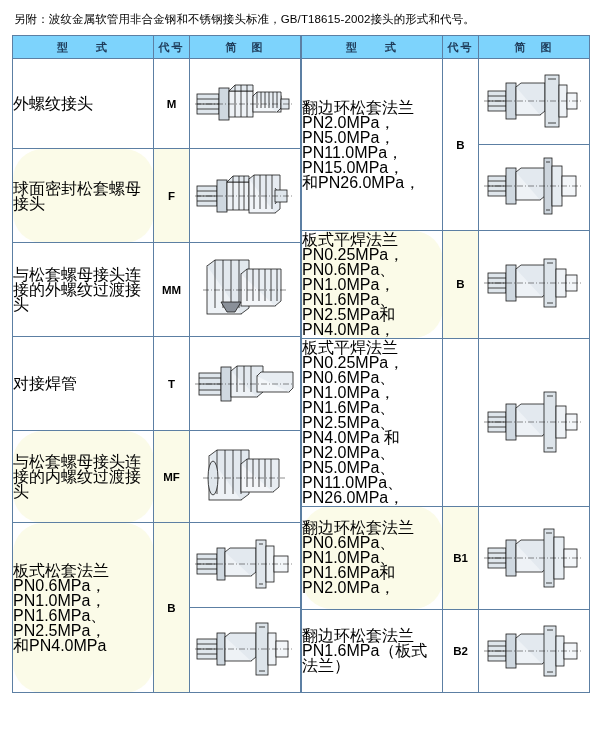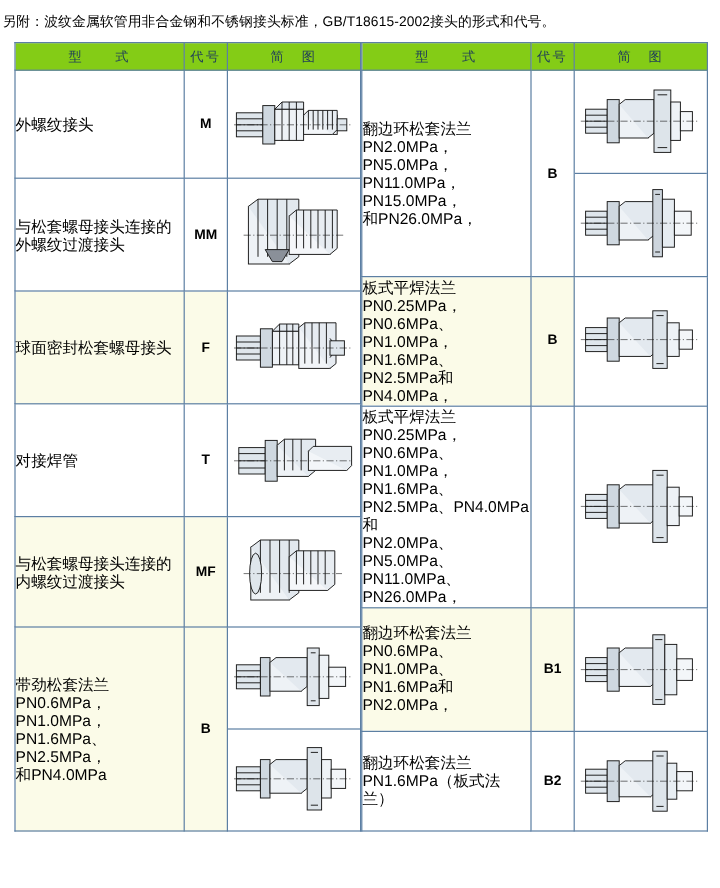--- a/index.html
+++ b/index.html
@@ -18,21 +18,21 @@
   .page {
     width: 600px;
     height: 740px;
     position: relative;
     box-sizing: border-box;
     padding: 0;
   }
   .doc-title {
     font-size: 11.5px;
     line-height: 14px;
-    padding: 12px 14px 9px 2px;
+    padding: 12px 14px 9px 14px;
     color: #000;
     letter-spacing: 0.1px;
   }
   .tables-wrap {
     display: flex;
     flex-direction: row;
     padding: 0 12px;
     gap: 0;
   }
   table.spec {
@@ -41,36 +41,37 @@
     border: 1px solid #5c7fa3;
   }
   table.left-table { width: 287px; }
   table.right-table { width: 287px; border-left: none; }
   table.spec th, table.spec td {
     border: 1px solid #5c7fa3;
     vertical-align: middle;
     padding: 0;
   }
   thead th {
-    background: #84cc16;
+    background: #7dd3fc;
     height: 22px;
     font-size: 11px;
-    font-weight: normal;
+    font-weight: bold;
     color: #1f3c5a;
     letter-spacing: 2px;
   }
   .col-type { width: 140px; }
   .col-code { width: 35px; }
   .col-fig  { width: 110px; }
 
   td.type-cell {
-    font-size: 13px;
+    font-size: 16px;
     line-height: 15px;
     padding: 6px 7px;
     color: #000;
+    border-radius: 30px;
   }
   td.code-cell {
     text-align: center;
     font-size: 11.5px;
     font-weight: bold;
   }
   td.fig-cell {
     text-align: center;
     background: #fff;
     padding: 2px 0;
@@ -128,49 +129,20 @@
                 <line x1="84" y1="24" x2="84" y2="40"></line>
                 <rect x="88" y="31" width="8" height="10" fill="#dfe6ec"></rect>
                 <line x1="2" y1="36" x2="100" y2="36" stroke-dasharray="6 2 1 2" stroke-width="0.5"></line>
               </g>
             </svg>
             </span>
           </td>
         </tr>
 
         <tr style="height:94px">
-          <td class="type-cell white" style="white-space:pre-line">与松套螺母接头连接的外螺纹过渡接头</td>
-          <td class="code-cell white">MM</td>
-          <td class="fig-cell">
-            <span>
-            <svg width="104" height="76" viewBox="0 0 104 76">
-              <g fill="none" stroke="#1a1a1a" stroke-width="0.8">
-                <rect x="14" y="14" width="34" height="48" fill="#eef2f6"></rect>
-                <path d="M14 14 l8 -6 l34 0 l0 48 l-8 6" fill="#e2e8ee"></path>
-                <line x1="22" y1="8" x2="22" y2="56"></line>
-                <line x1="30" y1="8" x2="30" y2="56"></line>
-                <line x1="38" y1="8" x2="38" y2="56"></line>
-                <line x1="46" y1="8" x2="46" y2="56"></line>
-                <rect x="48" y="22" width="34" height="32" fill="#f4f6f9"></rect>
-                <path d="M48 22 l6 -5 l34 0 l0 32 l-6 5" fill="#e8edf2"></path>
-                <line x1="54" y1="17" x2="54" y2="49"></line>
-                <line x1="60" y1="17" x2="60" y2="49"></line>
-                <line x1="66" y1="17" x2="66" y2="49"></line>
-                <line x1="72" y1="17" x2="72" y2="49"></line>
-                <line x1="78" y1="17" x2="78" y2="49"></line>
-                <line x1="84" y1="17" x2="84" y2="49"></line>
-                <path d="M28 50 l6 10 l8 0 l6 -10 z" fill="#8a9099" stroke="#1a1a1a"></path>
-                <line x1="10" y1="38" x2="94" y2="38" stroke-dasharray="6 2 1 2" stroke-width="0.5"></line>
-              </g>
-            </svg>
-            </span>
-          </td>
-        </tr>
-
-        <tr style="height:94px">
           <td class="type-cell yellow">球面密封松套螺母接头</td>
           <td class="code-cell yellow">F</td>
           <td class="fig-cell">
             <span>
             <svg width="104" height="76" viewBox="0 0 104 76">
               <g fill="none" stroke="#1a1a1a" stroke-width="0.8">
                 <rect x="4" y="28" width="20" height="20" fill="#dfe6ec"></rect>
                 <line x1="4" y1="33" x2="24" y2="33"></line>
                 <line x1="4" y1="38" x2="24" y2="38"></line>
                 <line x1="4" y1="43" x2="24" y2="43"></line>
@@ -189,20 +161,49 @@
                 <path d="M82 30 q8 8 0 16" fill="#dde4ea"></path>
                 <rect x="82" y="32" width="12" height="12" fill="#dfe6ec"></rect>
                 <line x1="2" y1="38" x2="100" y2="38" stroke-dasharray="6 2 1 2" stroke-width="0.5"></line>
               </g>
             </svg>
             </span>
           </td>
         </tr>
 
         <tr style="height:94px">
+          <td class="type-cell white" style="white-space:pre-line">与松套螺母接头连接的外螺纹过渡接头</td>
+          <td class="code-cell white">MM</td>
+          <td class="fig-cell">
+            <span>
+            <svg width="104" height="76" viewBox="0 0 104 76">
+              <g fill="none" stroke="#1a1a1a" stroke-width="0.8">
+                <rect x="14" y="14" width="34" height="48" fill="#eef2f6"></rect>
+                <path d="M14 14 l8 -6 l34 0 l0 48 l-8 6" fill="#e2e8ee"></path>
+                <line x1="22" y1="8" x2="22" y2="56"></line>
+                <line x1="30" y1="8" x2="30" y2="56"></line>
+                <line x1="38" y1="8" x2="38" y2="56"></line>
+                <line x1="46" y1="8" x2="46" y2="56"></line>
+                <rect x="48" y="22" width="34" height="32" fill="#f4f6f9"></rect>
+                <path d="M48 22 l6 -5 l34 0 l0 32 l-6 5" fill="#e8edf2"></path>
+                <line x1="54" y1="17" x2="54" y2="49"></line>
+                <line x1="60" y1="17" x2="60" y2="49"></line>
+                <line x1="66" y1="17" x2="66" y2="49"></line>
+                <line x1="72" y1="17" x2="72" y2="49"></line>
+                <line x1="78" y1="17" x2="78" y2="49"></line>
+                <line x1="84" y1="17" x2="84" y2="49"></line>
+                <path d="M28 50 l6 10 l8 0 l6 -10 z" fill="#8a9099" stroke="#1a1a1a"></path>
+                <line x1="10" y1="38" x2="94" y2="38" stroke-dasharray="6 2 1 2" stroke-width="0.5"></line>
+              </g>
+            </svg>
+            </span>
+          </td>
+        </tr>
+
+        <tr style="height:94px">
           <td class="type-cell white">对接焊管</td>
           <td class="code-cell white">T</td>
           <td class="fig-cell">
             <span>
             <svg width="104" height="74" viewBox="0 0 104 74">
               <g fill="none" stroke="#1a1a1a" stroke-width="0.8">
                 <rect x="6" y="26" width="22" height="22" fill="#dfe6ec"></rect>
                 <line x1="6" y1="31" x2="28" y2="31"></line>
                 <line x1="6" y1="37" x2="28" y2="37"></line>
                 <line x1="6" y1="43" x2="28" y2="43"></line>
@@ -243,21 +244,21 @@
                 <line x1="78" y1="19" x2="78" y2="47"></line>
                 <ellipse cx="20" cy="38" rx="5" ry="17" fill="#dfe6ec"></ellipse>
                 <line x1="10" y1="38" x2="92" y2="38" stroke-dasharray="6 2 1 2" stroke-width="0.5"></line>
               </g>
             </svg>
             </span>
           </td>
         </tr>
 
         <tr style="height:170px">
-          <td class="type-cell yellow" style="white-space:pre-line">带劲松套法兰
+          <td class="type-cell yellow" style="white-space:pre-line">板式松套法兰
 PN0.6MPa，PN1.0MPa，
 PN1.6MPa、PN2.5MPa，
 和PN4.0MPa</td>
           <td class="code-cell yellow">B</td>
           <td class="fig-cell" style="padding:0">
             <div style="border-bottom:1px solid #5c7fa3;height:84px;display:flex;align-items:center;justify-content:center;">
             <svg width="104" height="78" viewBox="0 0 104 78">
               <g fill="none" stroke="#1a1a1a" stroke-width="0.8">
                 <rect x="4" y="28" width="20" height="20" fill="#dfe6ec"></rect>
                 <line x1="4" y1="33" x2="24" y2="33"></line>

